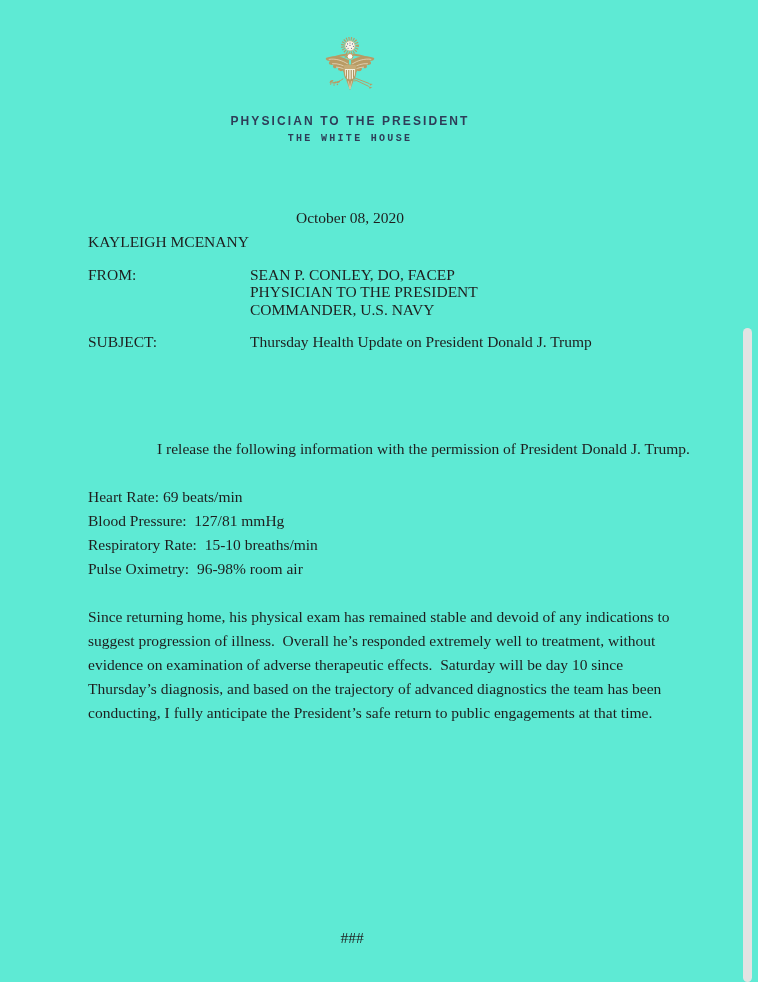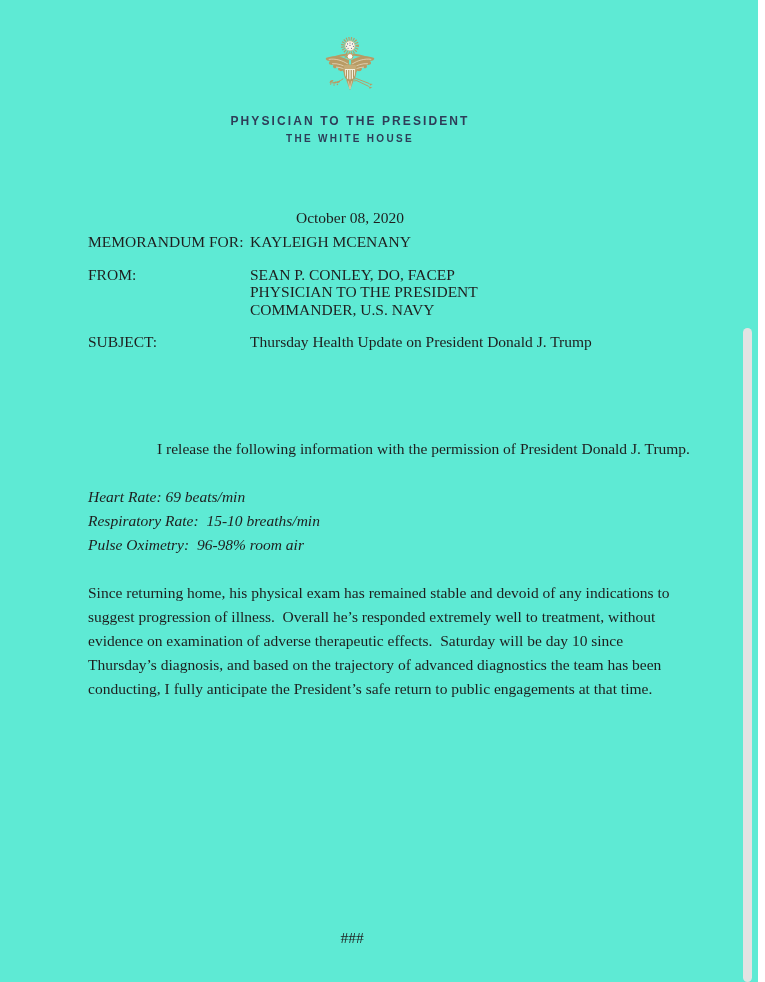--- a/index.html
+++ b/index.html
@@ -26,21 +26,21 @@
     margin-top: 9px;
     font-family: "Liberation Sans", sans-serif;
     font-size: 12px;
     line-height: 16px;
     letter-spacing: 2.1px;
     color: #2e3d58;
     font-weight: 600;
   }
   .lh-subtitle {
     margin-top: 3px;
-    font-family: Liberation Sans, sans-serif;
+    font-family: Liberation Mono, monospace;
     font-size: 10px;
     line-height: 13px;
     letter-spacing: 2.3px;
     color: #2e3d58;
     font-weight: 600;
   }
 
   
   .date-line {
     position: absolute;
@@ -70,21 +70,21 @@
   .body-text {
     position: absolute;
     top: 437px; left: 88px;
     width: 602px;
     font-size: 15.5px;
     line-height: 24px;
   }
   .body-text p { margin: 0; white-space: pre-wrap; }
   .para-1 { margin-bottom: 24px !important; text-align: right; }
   .para-3 { margin-top: 24px !important; }
-  .vitals-line { white-space: pre-wrap; font-style: italic; }
+  .vitals-line { white-space: pre-wrap; }
 
   
   .footer-mark {
     position: absolute;
     top: 926px; left: 0;
     width: 704px;
     text-align: center;
     font-size: 15.5px;
     line-height: 24px;
   }
@@ -160,21 +160,20 @@
       <path d="M99 104 l7 2 -5.5 3 z" fill="#b89b64"></path>
     </svg>
     <div class="lh-title">PHYSICIAN TO THE PRESIDENT</div>
     <div class="lh-subtitle">THE WHITE HOUSE</div>
   </div>
 
   <div class="date-line">October 08, 2020</div>
 
   <div class="memo">
     <div class="memo-row">
-      <div class="memo-label">MEMORANDUM FOR:</div>
       <div class="memo-value">
         <div>KAYLEIGH MCENANY</div>
       </div>
     </div>
     <div class="memo-row">
       <div class="memo-label">FROM:</div>
       <div class="memo-value">
         <div>SEAN P. CONLEY, DO, FACEP</div>
         <div>PHYSICIAN TO THE PRESIDENT</div>
         <div>COMMANDER, U.S. NAVY</div>
@@ -185,20 +184,21 @@
       <div class="memo-value">
         <div>Thursday Health Update on President Donald J. Trump</div>
       </div>
     </div>
   </div>
 
   <div class="body-text">
     <p class="para-1">I release the following information with the permission of President Donald J. Trump.</p>
     <div class="vitals">
       <div class="vitals-line">Heart Rate: 69 beats/min</div>
+      <div class="vitals-line">Blood Pressure:  127/81 mmHg</div>
       <div class="vitals-line">Respiratory Rate:  15-10 breaths/min</div>
       <div class="vitals-line">Pulse Oximetry:  96-98% room air</div>
     </div>
     <p class="para-3">Since returning home, his physical exam has remained stable and devoid of any indications to suggest progression of illness.  Overall he’s responded extremely well to treatment, without evidence on examination of adverse therapeutic effects.  Saturday will be day 10 since Thursday’s diagnosis, and based on the trajectory of advanced diagnostics the team has been conducting, I fully anticipate the President’s safe return to public engagements at that time.</p>
   </div>
 
   <div class="footer-mark">###</div>
 
   <div class="scrollbar-thumb"></div>
 

